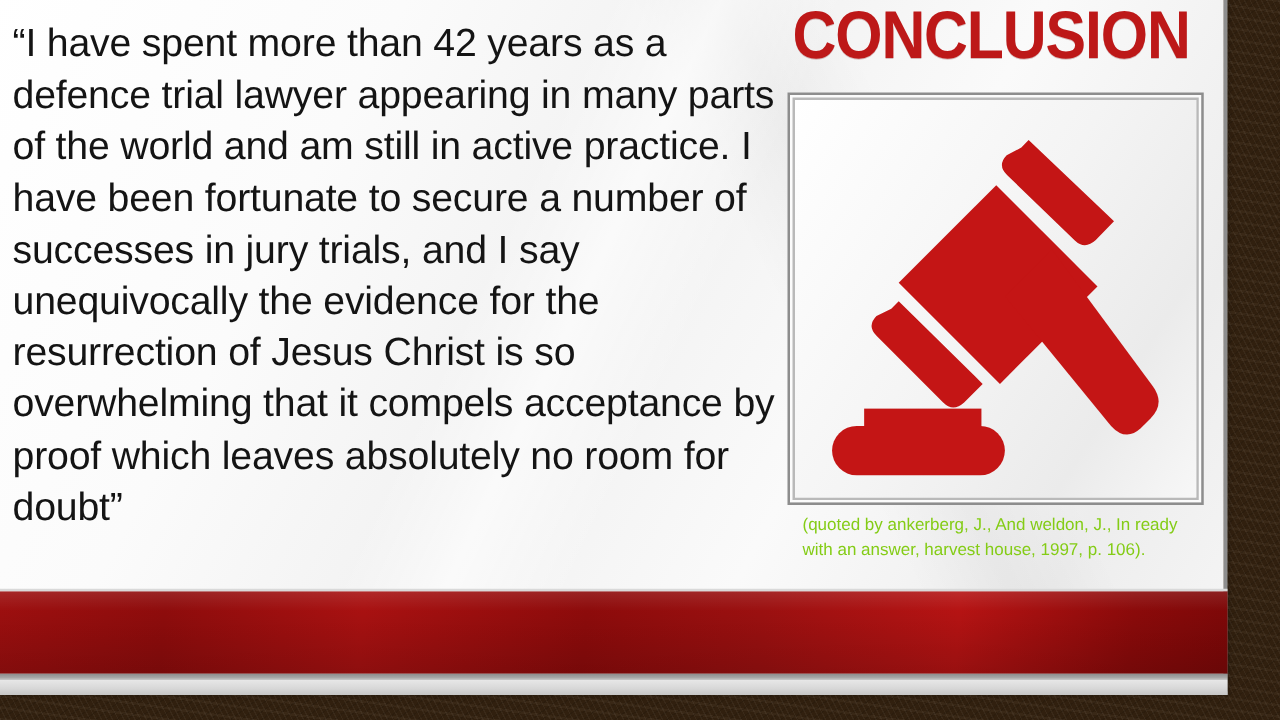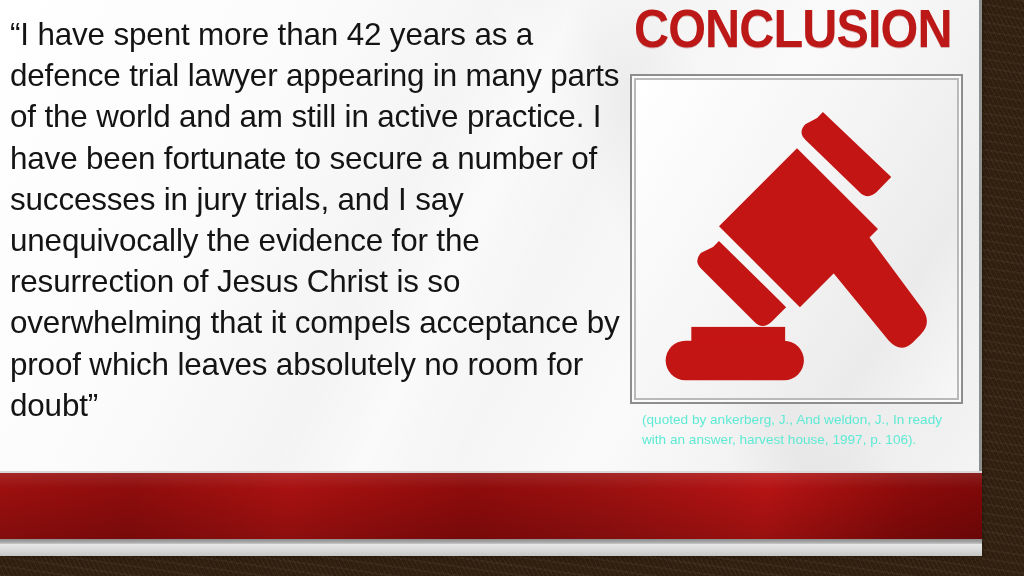--- a/index.html
+++ b/index.html
@@ -105,21 +105,21 @@
   }
   #gavel-svg { position:absolute; left:0; top:0; width:100%; height:100%; }
 
   
   #citation {
     position:absolute;
     left:642px; top:410px;
     width:320px;
     font-size:13.6px;
     line-height:20.2px;
-    color:#5eead4;
+    color:#84cc16;
     font-family:"Liberation Sans", sans-serif;
   }
 
   
   #red-band {
     position:absolute;
     left:-6px; top:471px;
     width:988px; height:68px;
     background:linear-gradient(95deg,
         #9d0f0f 0%, #8e0c0c 14%, #a81111 30%, #8d0b0b 48%,

